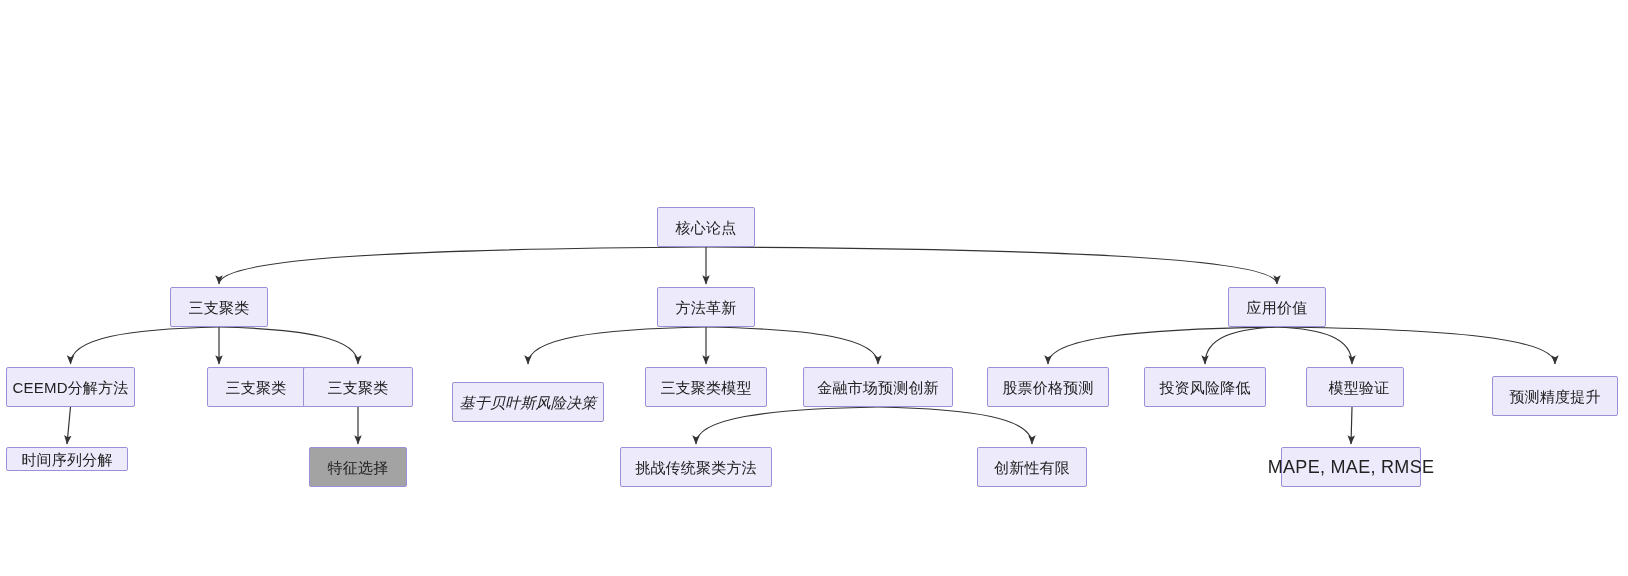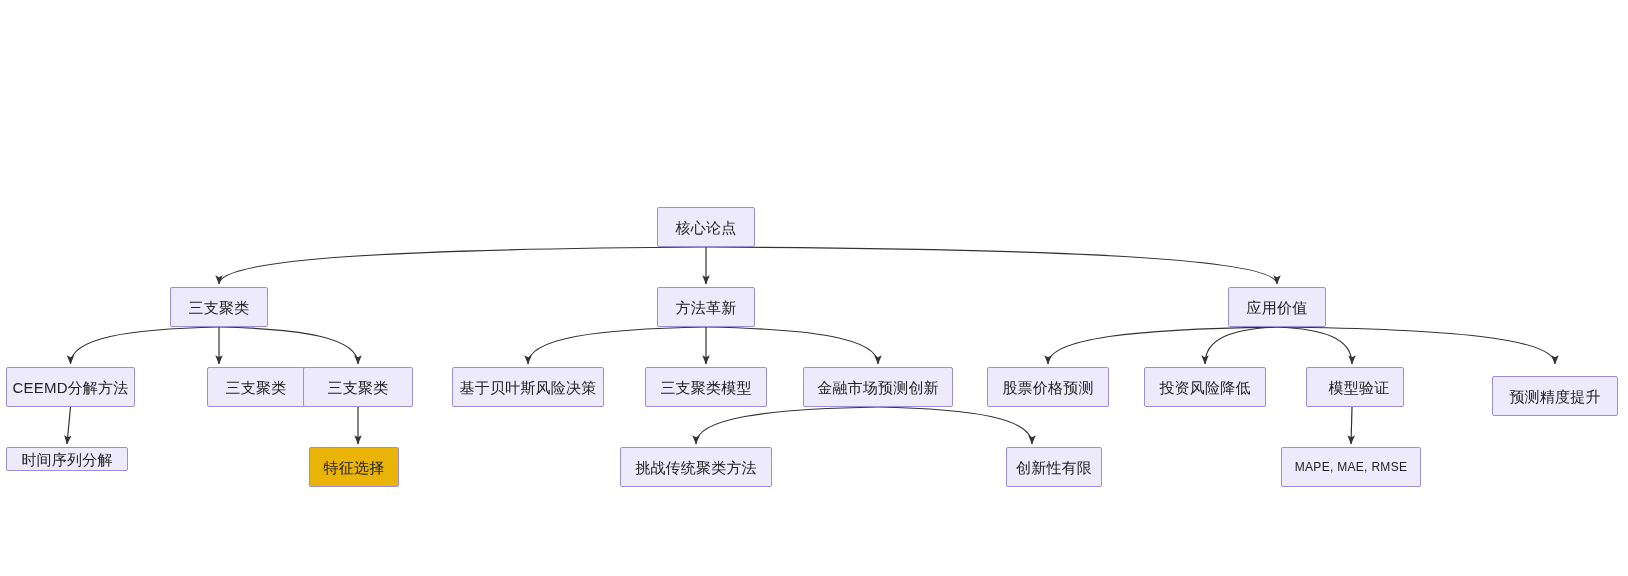--- a/index.html
+++ b/index.html
@@ -40,21 +40,21 @@
     color: #222222;
     font-size: 15px;
     line-height: 1;
     white-space: nowrap;
     letter-spacing: 0.2px;
   }
   .node .node-label {
     display: block;
   }
   .node.latin .node-label {
-    font-size: 12px;
+    font-size: 18px;
     letter-spacing: 0.3px;
   }
 </style>
 </head>
 <body>
 
 <div id="diagram-root">
   <svg id="edge-layer" viewBox="0 0 1628 576" xmlns="http://www.w3.org/2000/svg">
     <defs>
       <marker id="arrowhead" markerWidth="9" markerHeight="9" refX="7.2" refY="3.4" orient="auto" markerUnits="strokeWidth">
@@ -97,21 +97,21 @@
       </div>
       <div class="node" style="left: 6px; top: 367px; width: 129px; height: 40px; background: rgb(236, 234, 251); border-color: rgb(154, 143, 216); color: rgb(34, 34, 34);">
         <span class="node-label">CEEMD分解方法</span>
       </div>
       <div class="node" style="left: 170px; top: 367px; width: 98px; height: 40px; background: rgb(236, 234, 251); border-color: rgb(154, 143, 216); color: rgb(34, 34, 34); margin-left: 37px;">
         <span class="node-label">三支聚类</span>
       </div>
       <div class="node" style="left: 303px; top: 367px; width: 110px; height: 40px; background: rgb(236, 234, 251); border-color: rgb(154, 143, 216); color: rgb(34, 34, 34);">
         <span class="node-label">三支聚类</span>
       </div>
-      <div class="node" style="left: 452px; top: 367px; width: 152px; height: 40px; background: rgb(236, 234, 251); border-color: rgb(154, 143, 216); color: rgb(34, 34, 34);">
+      <div class="node" style="left: 452px; top: 382px; width: 152px; height: 40px; background: rgb(236, 234, 251); border-color: rgb(154, 143, 216); color: rgb(34, 34, 34); font-style: italic;">
         <span class="node-label">基于贝叶斯风险决策</span>
       </div>
       <div class="node" style="left: 645px; top: 367px; width: 122px; height: 40px; background: rgb(236, 234, 251); border-color: rgb(154, 143, 216); color: rgb(34, 34, 34);">
         <span class="node-label">三支聚类模型</span>
       </div>
       <div class="node" style="left: 803px; top: 367px; width: 150px; height: 40px; background: rgb(236, 234, 251); border-color: rgb(154, 143, 216); color: rgb(34, 34, 34);">
         <span class="node-label">金融市场预测创新</span>
       </div>
       <div class="node" style="left: 987px; top: 367px; width: 122px; height: 40px; background: rgb(236, 234, 251); border-color: rgb(154, 143, 216); color: rgb(34, 34, 34);">
         <span class="node-label">股票价格预测</span>
@@ -121,26 +121,26 @@
       </div>
       <div class="node" style="left: 1306px; top: 367px; width: 98px; height: 40px; background: rgb(236, 234, 251); border-color: rgb(154, 143, 216); color: rgb(34, 34, 34); padding-left: 8px;">
         <span class="node-label">模型验证</span>
       </div>
       <div class="node" style="left: 1492px; top: 367px; width: 126px; height: 40px; background: rgb(236, 234, 251); border-color: rgb(154, 143, 216); color: rgb(34, 34, 34); margin-top: 9px;">
         <span class="node-label">预测精度提升</span>
       </div>
       <div class="node" style="left: 6px; top: 447px; width: 122px; height: 24px; background: rgb(236, 234, 251); border-color: rgb(154, 143, 216); color: rgb(34, 34, 34);">
         <span class="node-label">时间序列分解</span>
       </div>
-      <div class="node" style="left: 309px; top: 447px; width: 90px; height: 40px; background: #eab308; border-color: rgb(154, 143, 216); color: rgb(34, 34, 34);">
+      <div class="node" style="left: 309px; top: 447px; width: 98px; height: 40px; background: #a3a3a3; border-color: rgb(154, 143, 216); color: rgb(34, 34, 34);">
         <span class="node-label">特征选择</span>
       </div>
       <div class="node" style="left: 620px; top: 447px; width: 152px; height: 40px; background: rgb(236, 234, 251); border-color: rgb(154, 143, 216); color: rgb(34, 34, 34);">
         <span class="node-label">挑战传统聚类方法</span>
       </div>
-      <div class="node" style="left: 977px; top: 447px; width: 96px; height: 40px; background: rgb(236, 234, 251); border-color: rgb(154, 143, 216); color: rgb(34, 34, 34); margin-left: 29px;">
+      <div class="node" style="left: 977px; top: 447px; width: 110px; height: 40px; background: rgb(236, 234, 251); border-color: rgb(154, 143, 216); color: rgb(34, 34, 34);">
         <span class="node-label">创新性有限</span>
       </div>
       <div class="node latin" style="left: 1281px; top: 447px; width: 140px; height: 40px; background: rgb(236, 234, 251); border-color: rgb(154, 143, 216); color: rgb(34, 34, 34);">
         <span class="node-label">MAPE, MAE, RMSE</span>
       </div>
     </div>
 </div>
 
 </body></html>

